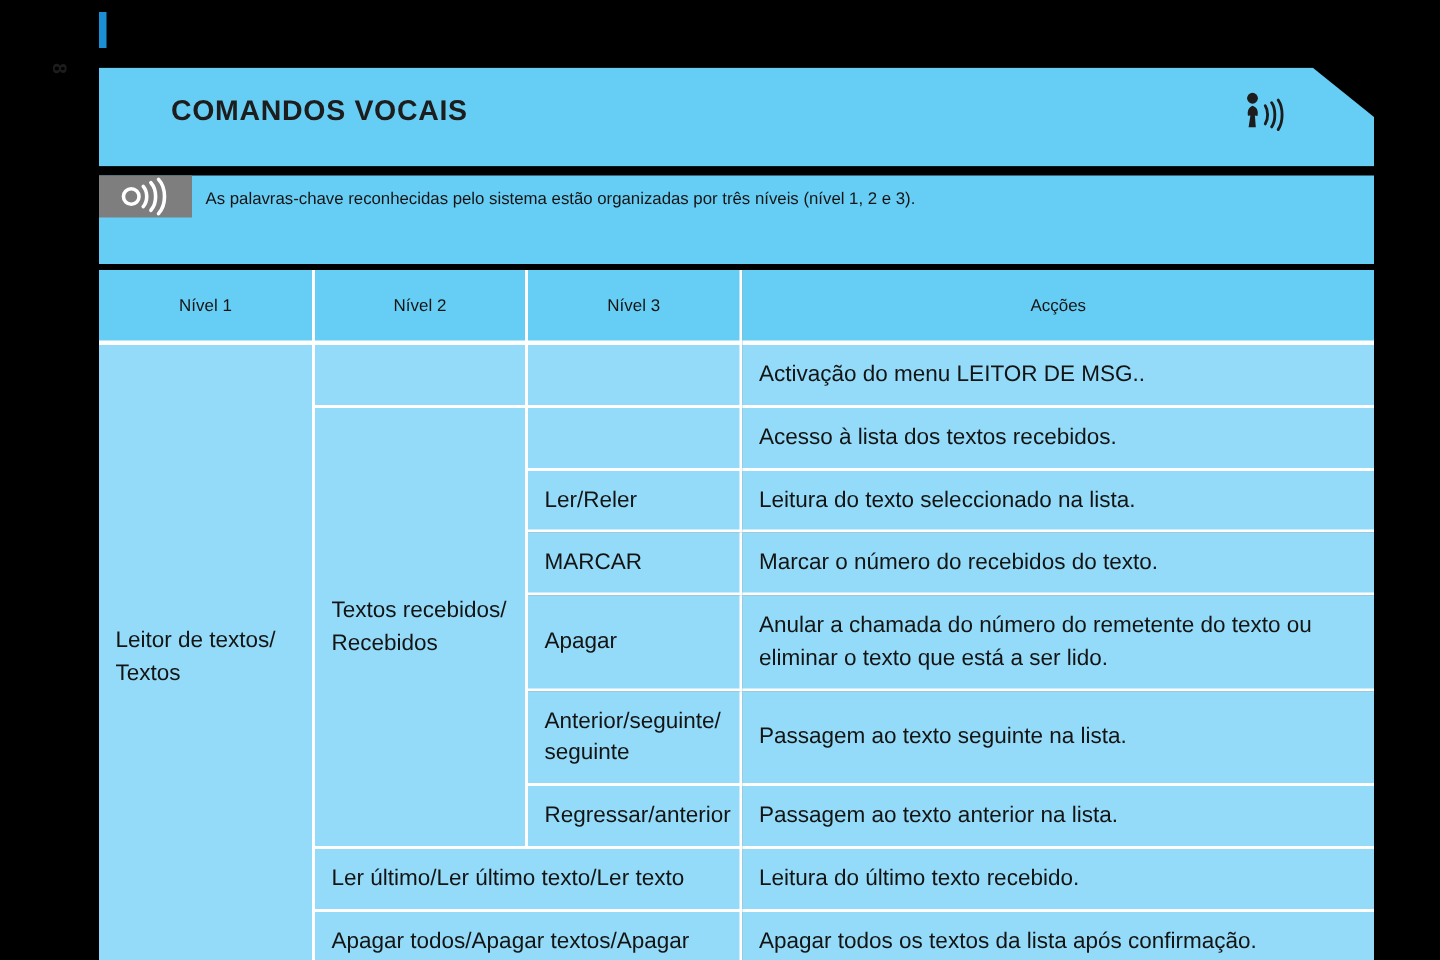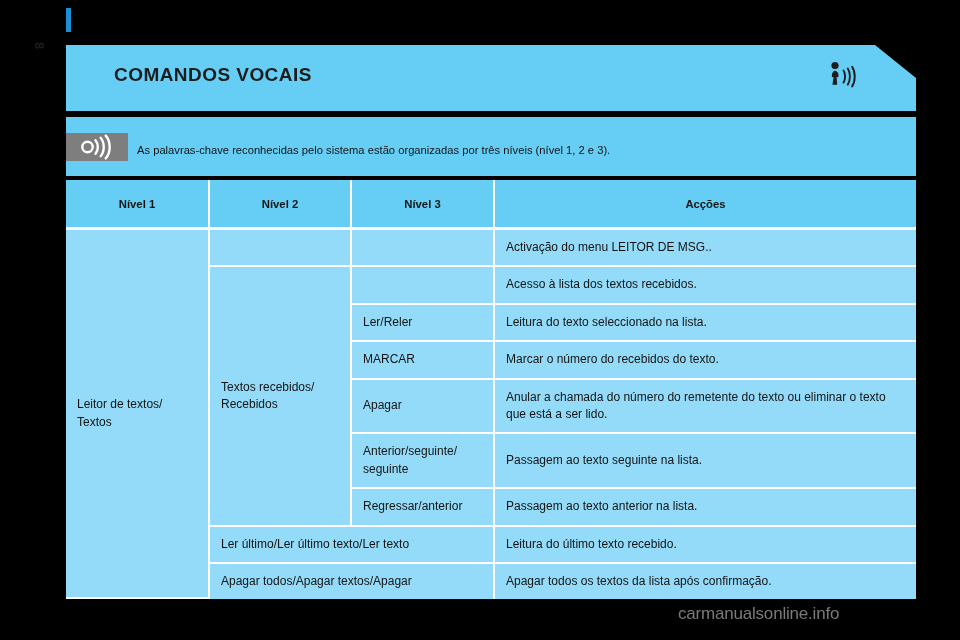--- a/index.html
+++ b/index.html
@@ -99,21 +99,21 @@
 
   
   .intro-band {
     position: absolute;
     left: 66px;
     top: 117px;
     width: 850px;
     height: 59px;
     background: #66CEF5;
     display: flex;
-    align-items: center;
+    align-items: flex-start;
   }
   .intro-iconbox {
     width: 62px;
     flex: 0 0 62px;
     background: #7E7E7E;
     display: flex;
     align-items: center;
     justify-content: center;
   }
   .intro-text {
@@ -137,33 +137,33 @@
   }
   .cmd-table col.c1 { width: 144px; }
   .cmd-table col.c2 { width: 142px; }
   .cmd-table col.c3 { width: 143px; }
   .cmd-table col.c4 { width: 421px; }
 
   .cmd-table th {
     background: #66CEF5;
     color: #141414;
     font-size: 11.3px;
-    font-weight: bold;
+    font-weight: normal;
     height: 45px;
     text-align: center;
     vertical-align: middle;
     border-right: 2px solid #FFFFFF;
     border-bottom: 3px solid #FFFFFF;
   }
   .cmd-table th:last-child { border-right: none; }
 
   .cmd-table td {
     background: #93DBF8;
     color: #141414;
-    font-size: 12px;
+    font-size: 15px;
     line-height: 1.45;
     padding: 9px 10px 9px 11px;
     vertical-align: middle;
     border-right: 2px solid #FFFFFF;
     border-bottom: 2px solid #FFFFFF;
   }
   .cmd-table td:last-child { border-right: none; }
   .cmd-table tr:last-child td { border-bottom: none; }
   .cell-mid { vertical-align: middle; }
 
@@ -284,15 +284,14 @@
         <td>Leitura do último texto recebido.</td>
       </tr>
 
       <tr>
         <td colspan="2">Apagar todos/Apagar textos/Apagar</td>
         <td>Apagar todos os textos da lista após confirmação.</td>
       </tr>
     </tbody>
   </table>
 
-  <div class="watermark">carmanualsonline.info</div>
 
 </div>
 
 </body></html>

